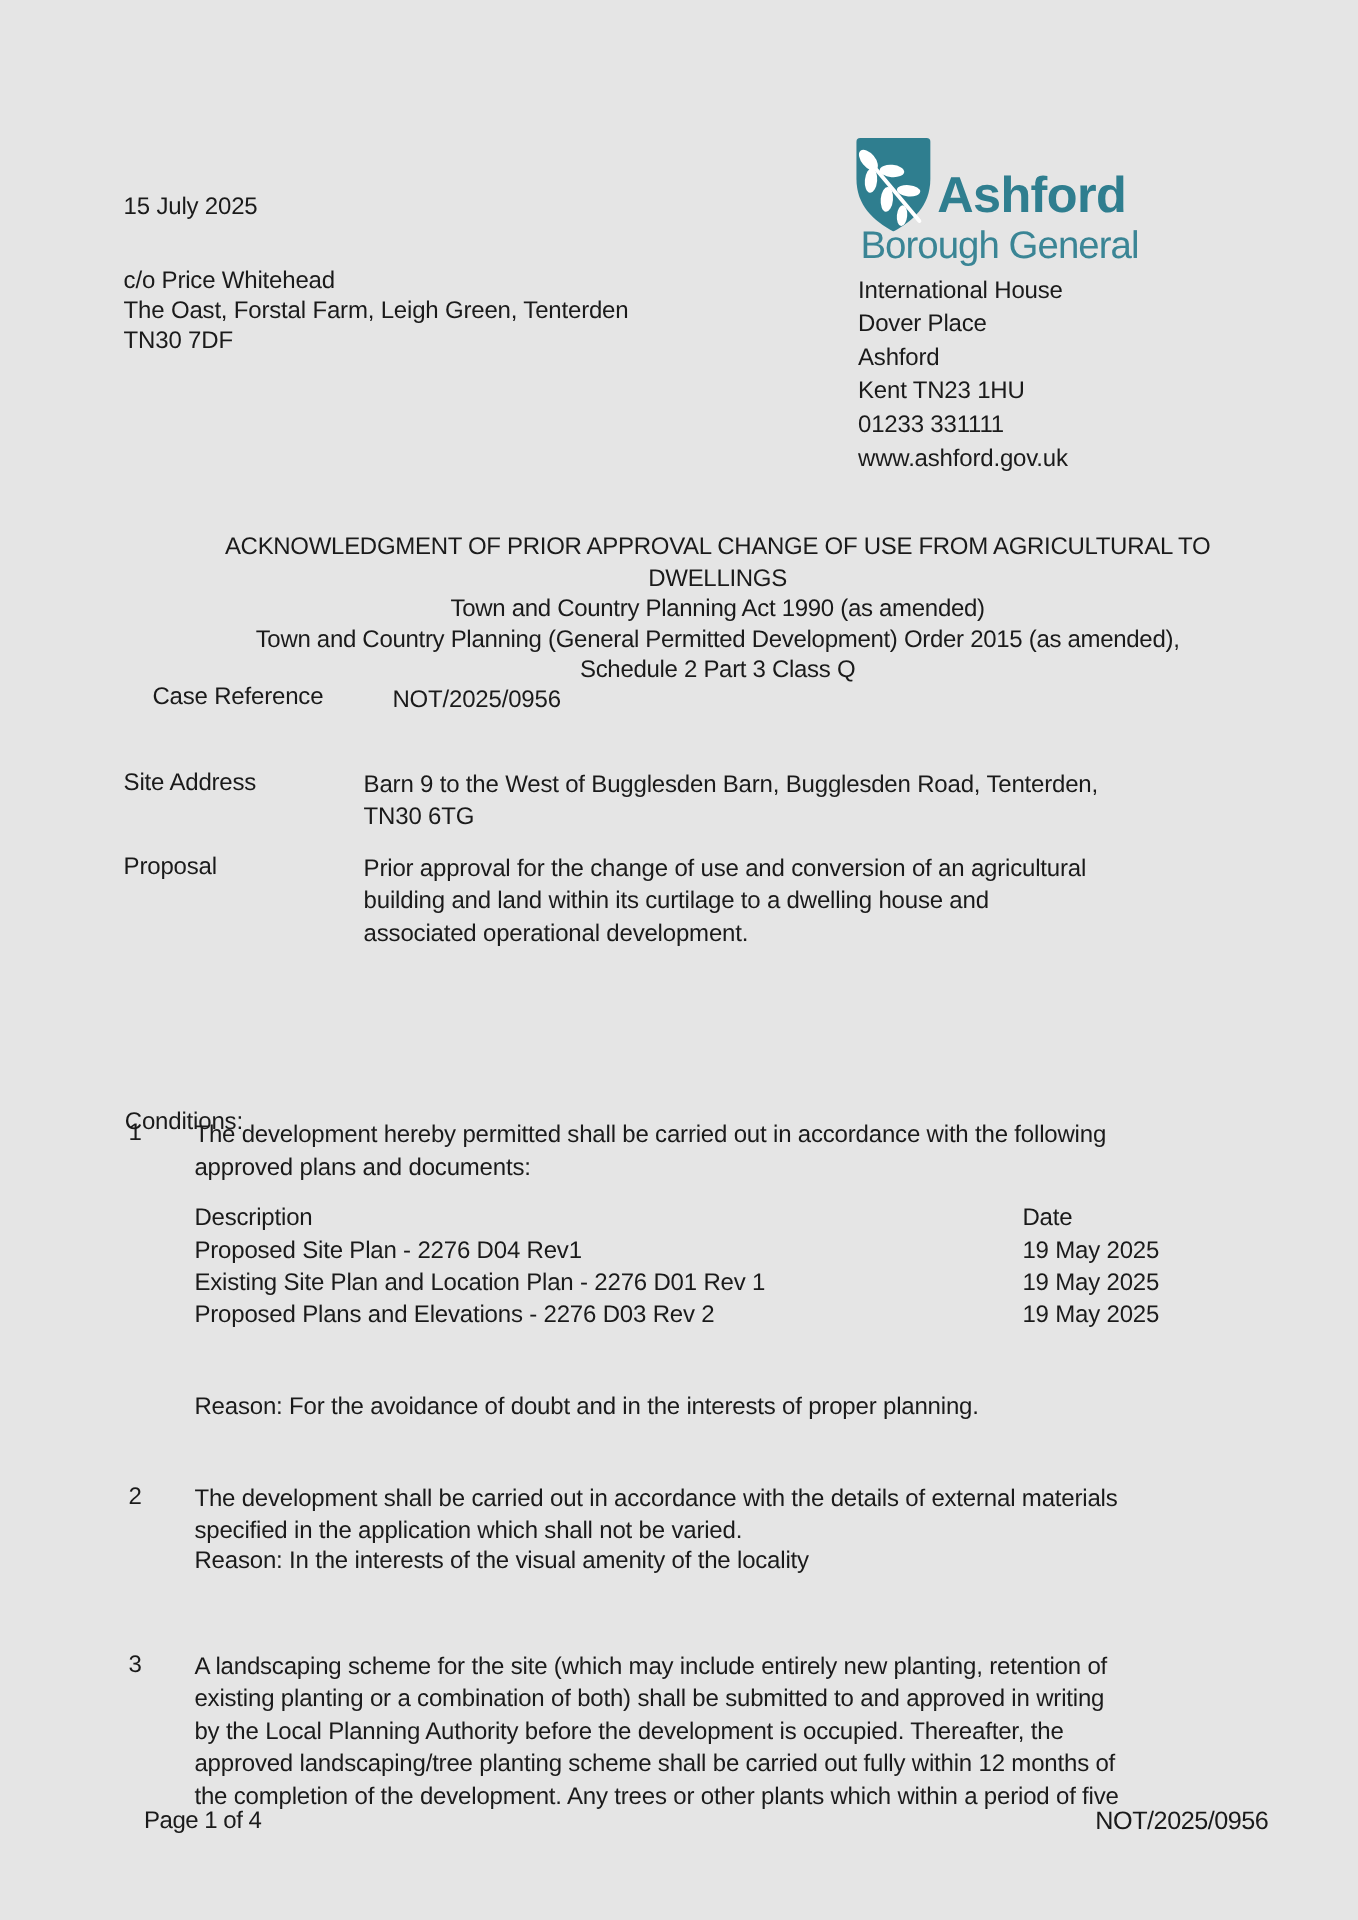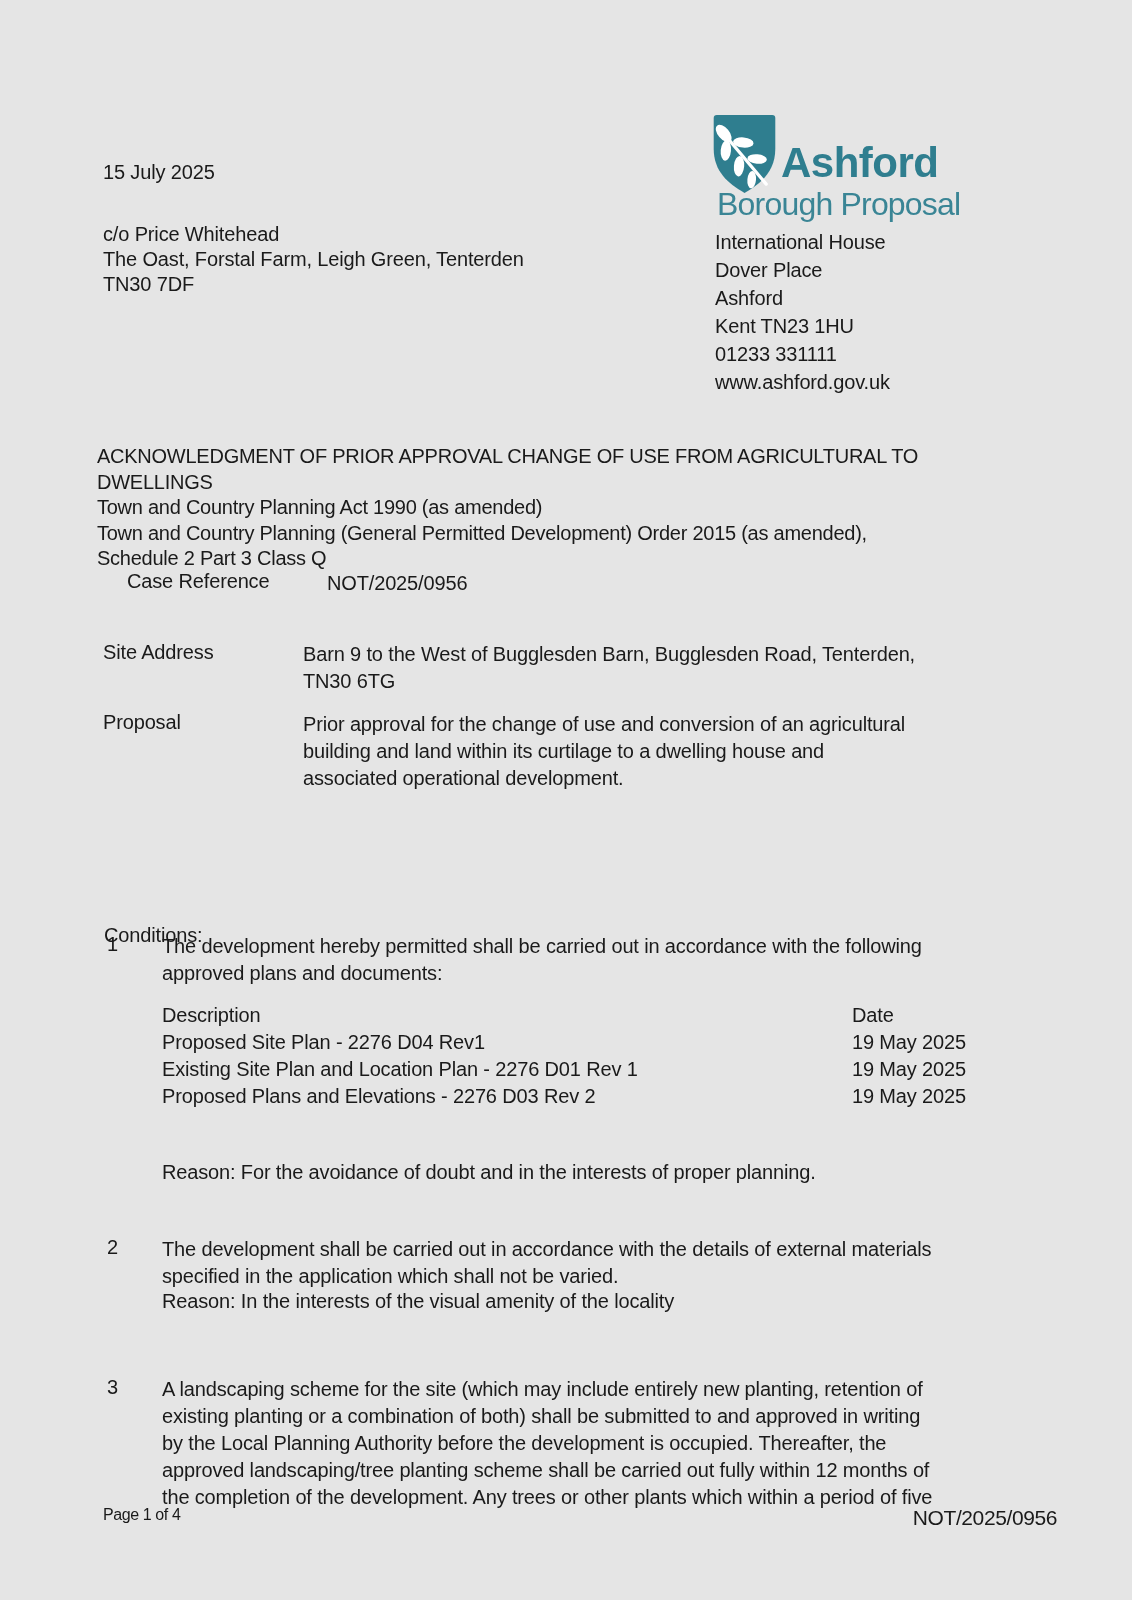--- a/index.html
+++ b/index.html
@@ -17,38 +17,38 @@
   .ml{white-space:pre-line;}
   
   .date{left:103px;top:161px;}
   .recipient{left:103px;top:222px;line-height:25px;}
   
   .shield{left:713px;top:115px;}
   .logo-name{left:781px;top:139px;font-size:42px;font-weight:700;color:#2f7e8f;letter-spacing:-0.5px;}
   .logo-sub{left:717px;top:186px;font-size:32px;font-weight:400;color:#3a8595;letter-spacing:-0.8px;}
   .council{left:715px;top:228px;line-height:28px;}
   
-  .title{left:97px;top:444px;line-height:25.5px;letter-spacing:-0.25px;width:960px;}
+  .title{left:118px;top:444px;line-height:25.5px;letter-spacing:-0.25px;width:960px;text-align:center;}
   
   .dlabel{left:103px;}
   .dvalue{left:303px;line-height:27px;width:760px;}
   .d0{top:570px;margin-left:24px;} .d1{top:641px;} .d2{top:711px;}
   .decision{left:106px;top:829px;}
   .cond-heading{left:104px;top:884px;margin-top:40px;}
   .num{left:107px;width:30px;}
   .ctext{left:162px;width:890px;line-height:27px;}
   .c1{top:933px;} .docs{left:162px;top:1004px;width:890px;}
   .docrow{position:relative;height:27px;}
   .docrow .dt{position:absolute;left:690px;top:0;}
   .reason1{left:162px;top:1161px;width:890px;}
   .c2{top:1236px;}
   .reason2{left:162px;top:1290px;width:890px;}
   .c3{top:1376px;}
   
-  .footer-left{left:103px;top:1506px;font-size:16px;letter-spacing:-0.4px;}
+  .footer-left{left:120px;top:1506px;font-size:20px;letter-spacing:-0.4px;}
   .footer-right{right:75px;top:1506px;font-size:21px;letter-spacing:-0.4px;}
 </style>
 </head>
 <body>
 
 <div class="page">
 
   <div class="abs date">15 July 2025</div>
   <div class="abs recipient ml">c/o Price Whitehead
 The Oast, Forstal Farm, Leigh Green, Tenterden
@@ -62,21 +62,21 @@
         <ellipse cx="0" cy="-30" rx="5.5" ry="10"></ellipse>
         <ellipse cx="-9" cy="-16" rx="5" ry="10" transform="rotate(45 -9 -16)"></ellipse>
         <ellipse cx="9" cy="-11" rx="5" ry="10" transform="rotate(-45 9 -11)"></ellipse>
         <ellipse cx="-9" cy="4" rx="5" ry="10" transform="rotate(45 -9 4)"></ellipse>
         <ellipse cx="9" cy="10" rx="4.6" ry="9.5" transform="rotate(-45 9 10)"></ellipse>
         <ellipse cx="-8" cy="22" rx="4.2" ry="8.5" transform="rotate(45 -8 22)"></ellipse>
       </g>
     </g>
   </svg>
   <div class="abs logo-name">Ashford</div>
-  <div class="abs logo-sub">Borough Proposal</div>
+  <div class="abs logo-sub">Borough General</div>
   <div class="abs council ml">International House
 Dover Place
 Ashford
 Kent TN23 1HU
 01233 331111
 www.ashford.gov.uk</div>
 
   <div class="abs title ml">ACKNOWLEDGMENT OF PRIOR APPROVAL CHANGE OF USE FROM AGRICULTURAL TO
 DWELLINGS
 Town and Country Planning Act 1990 (as amended)

